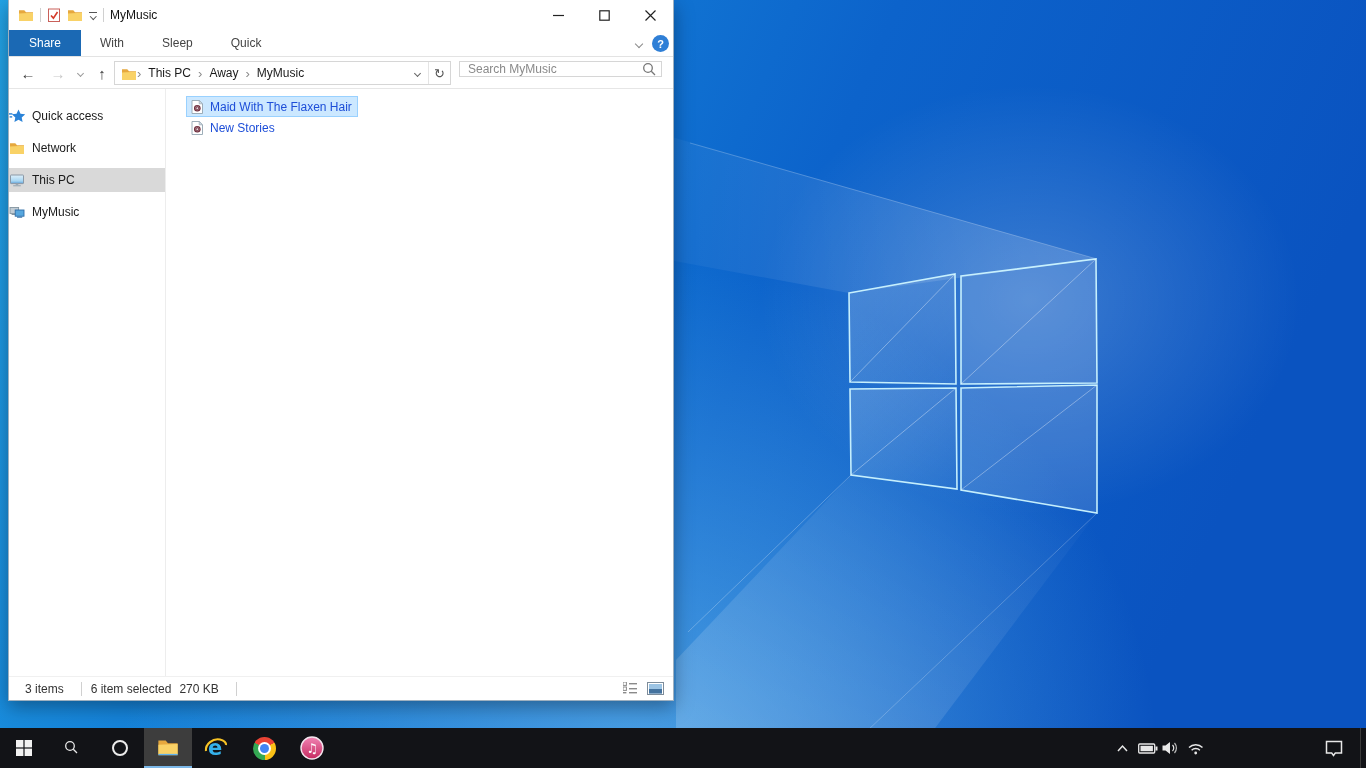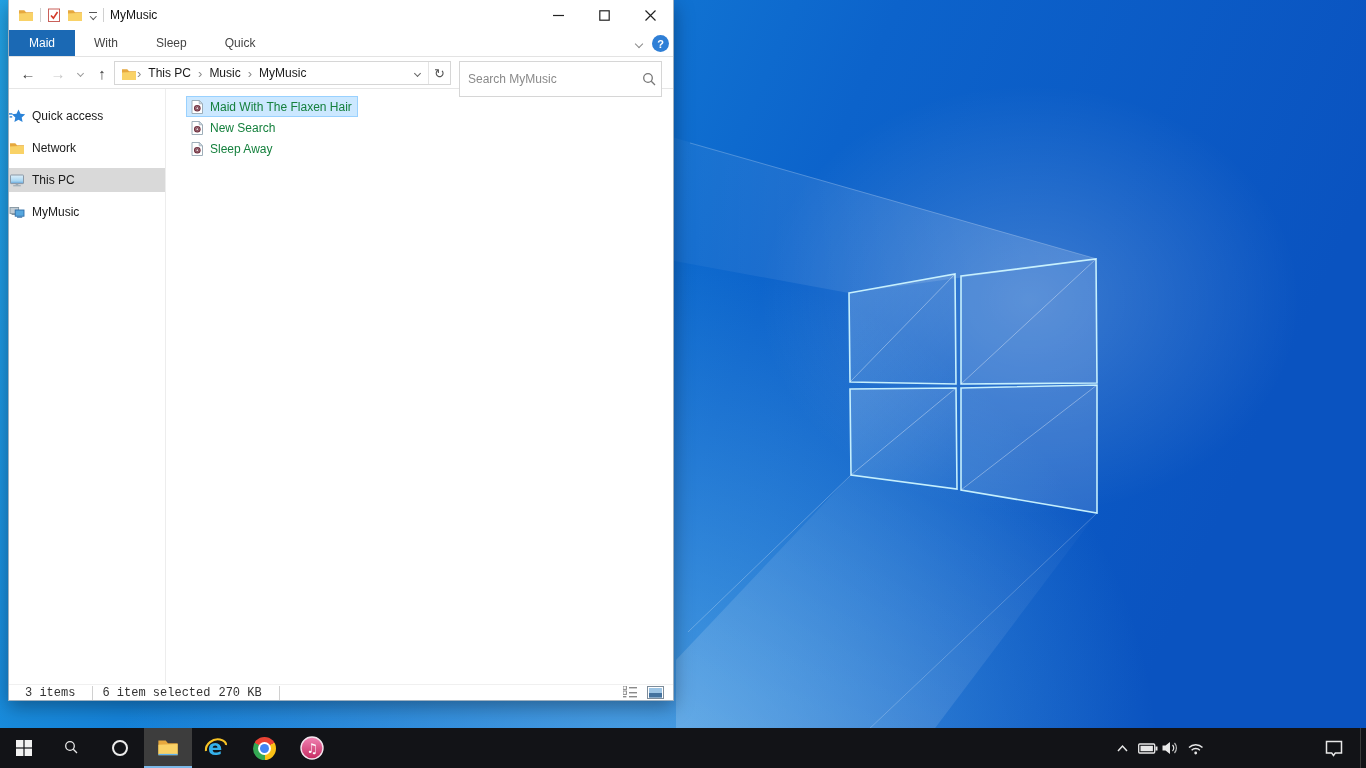--- a/index.html
+++ b/index.html
@@ -28,35 +28,35 @@
   .chv { display:inline-block; width:6px; height:6px; border-right:1.3px solid currentColor; border-bottom:1.3px solid currentColor; transform:rotate(45deg); }
 
   .toolbar { height:32px; display:flex; align-items:center; border-bottom:1px solid #e6e6e6; position:relative; }
   .nav-btn { position:absolute; top:0; height:32px; width:26px; display:flex; align-items:center; justify-content:center; font-size:15px; }
   .addr-box { position:absolute; left:105px; top:4px; width:337px; height:24px; border:1px solid #d6d6d6; background:#fff; display:flex; align-items:center; }
   .addr-box .crumb { padding:0 6px; color:#1a1a1a; }
   .crumb-sep { color:#8a8a8a; padding:0 1px; font-size:13px; }
   .addr-right { margin-left:auto; display:flex; align-items:center; height:100%; }
   .addr-dd { width:22px; display:flex; justify-content:center; color:#666; }
   .refresh-btn { width:22px; height:100%; display:flex; align-items:center; justify-content:center; border-left:1px solid #e4e4e4; color:#555; font-size:13px; }
-  .search-box { position:absolute; left:450px; top:4px; width:203px; height:36px; border:1px solid #d6d6d6; background:#fff; display:flex; align-items:center; }
+  .search-box { position:absolute; left:450px; top:4px; width:203px; height:16px; border:1px solid #d6d6d6; background:#fff; display:flex; align-items:center; }
   .search-box input { flex:1; border:none; outline:none; padding:0 8px; font:12px "Liberation Sans",sans-serif; color:#333; background:transparent; }
   .search-box input::placeholder { color:#8a8a8a; }
   .search-icon-wrap { width:24px; display:flex; justify-content:center; color:#777; }
 
   .content { flex:1; display:flex; min-height:0; }
   .sidebar { width:157px; border-right:1px solid #ededed; padding-top:15px; }
   .side-item { height:24px; display:flex; align-items:center; gap:7px; color:#1a1a1a; margin-bottom:8px; }
   .side-item.selected { background:#d9d9d9; }
   .filepane { flex:1; padding:7px 0 0 20px; }
   .file-row { display:flex; }
-  .file-item { display:inline-flex; align-items:center; gap:5px; padding:2px 5px 2px 2px; border:1px solid transparent; height:21px; color:#15803d; }
+  .file-item { display:inline-flex; align-items:center; gap:5px; padding:2px 5px 2px 2px; border:1px solid transparent; height:21px; color:#1d4ed8; }
   .file-item.selected { background:#cce8ff; border-color:#99d1ff; }
 
-  .statusbar { height:16px; display:flex; align-items:center; padding-left:16px; color:#333; border-top:1px solid #f0f0f0;font-family:Liberation Mono, monospace; }
+  .statusbar { height:24px; display:flex; align-items:center; padding-left:16px; color:#333; border-top:1px solid #f0f0f0; }
   .statusbar .sep-v { margin:0 9px; }
   .status-text { padding-right:8px; }
   .view-toggles { margin-left:auto; display:flex; align-items:center; gap:9px; padding-right:9px; }
 
   
   .taskbar { position:absolute; left:0; bottom:0; width:1366px; height:40px; background:#121317; z-index:3; }
   .tb-btn { position:absolute; top:0; width:48px; height:40px; display:flex; align-items:center; justify-content:center; }
   .tb-btn.active { background:#3d3d3d; border-bottom:2px solid #7cb8e8; }
   .tray-icon { position:absolute; top:0; height:40px; display:flex; align-items:center; justify-content:center; width:24px; }
   .chrome-ball { width:23px; height:23px; border-radius:50%;
@@ -206,21 +206,21 @@
       </div>
       <div class="cap-btn">
         <svg width="11" height="11">
             <path d="M0.5 0.5 L10.5 10.5 M10.5 0.5 L0.5 10.5" stroke="#222" stroke-width="1.2"></path>
           </svg>
       </div>
     </div>
   </div>
 
   <div class="tabs-row">
-    <div class="tab file">Maid</div>
+    <div class="tab file">Share</div>
     <div class="tab">With</div>
     <div class="tab">Sleep</div>
     <div class="tab">Quick</div>
     <div class="ribbon-right">
       <span class="chv" style="color:#8a8a8a"></span>
       <span class="help-btn">?</span>
     </div>
   </div>
 
   <div class="toolbar">
@@ -231,21 +231,21 @@
       </span>
     <span class="nav-btn" style="left:80px;color:#3c3c3c">↑</span>
 
     <div class="addr-box">
       <svg width="15" height="15" style="margin-left:6px">
           <use href="#folder16"></use>
         </svg>
       <span class="crumb-sep">›</span>
       <span class="crumb">This PC</span>
       <span class="crumb-sep">›</span>
-      <span class="crumb">Music</span>
+      <span class="crumb">Away</span>
       <span class="crumb-sep">›</span>
       <span class="crumb">MyMusic</span>
       <div class="addr-right">
         <span class="addr-dd">
             <span class="chv" style="width:5px;height:5px"></span>
           </span>
         <span class="refresh-btn">↻</span>
       </div>
     </div>
 
@@ -294,29 +294,21 @@
               <use href="#musicfile16"></use>
             </svg>
           <span>Maid With The Flaxen Hair</span>
         </span>
       </div>
       <div class="file-row">
         <span class="file-item">
           <svg width="16" height="16">
               <use href="#musicfile16"></use>
             </svg>
-          <span>New Search</span>
-        </span>
-      </div>
-      <div class="file-row">
-        <span class="file-item">
-          <svg width="16" height="16">
-              <use href="#musicfile16"></use>
-            </svg>
-          <span>Sleep Away</span>
+          <span>New Stories</span>
         </span>
       </div>
     </div>
   </div>
 
   <div class="statusbar">
     <span class="status-text">3 items</span>
     <span class="sep-v"></span>
     <span class="status-text">6 item selected</span>
     <span class="status-text">270 KB</span>

